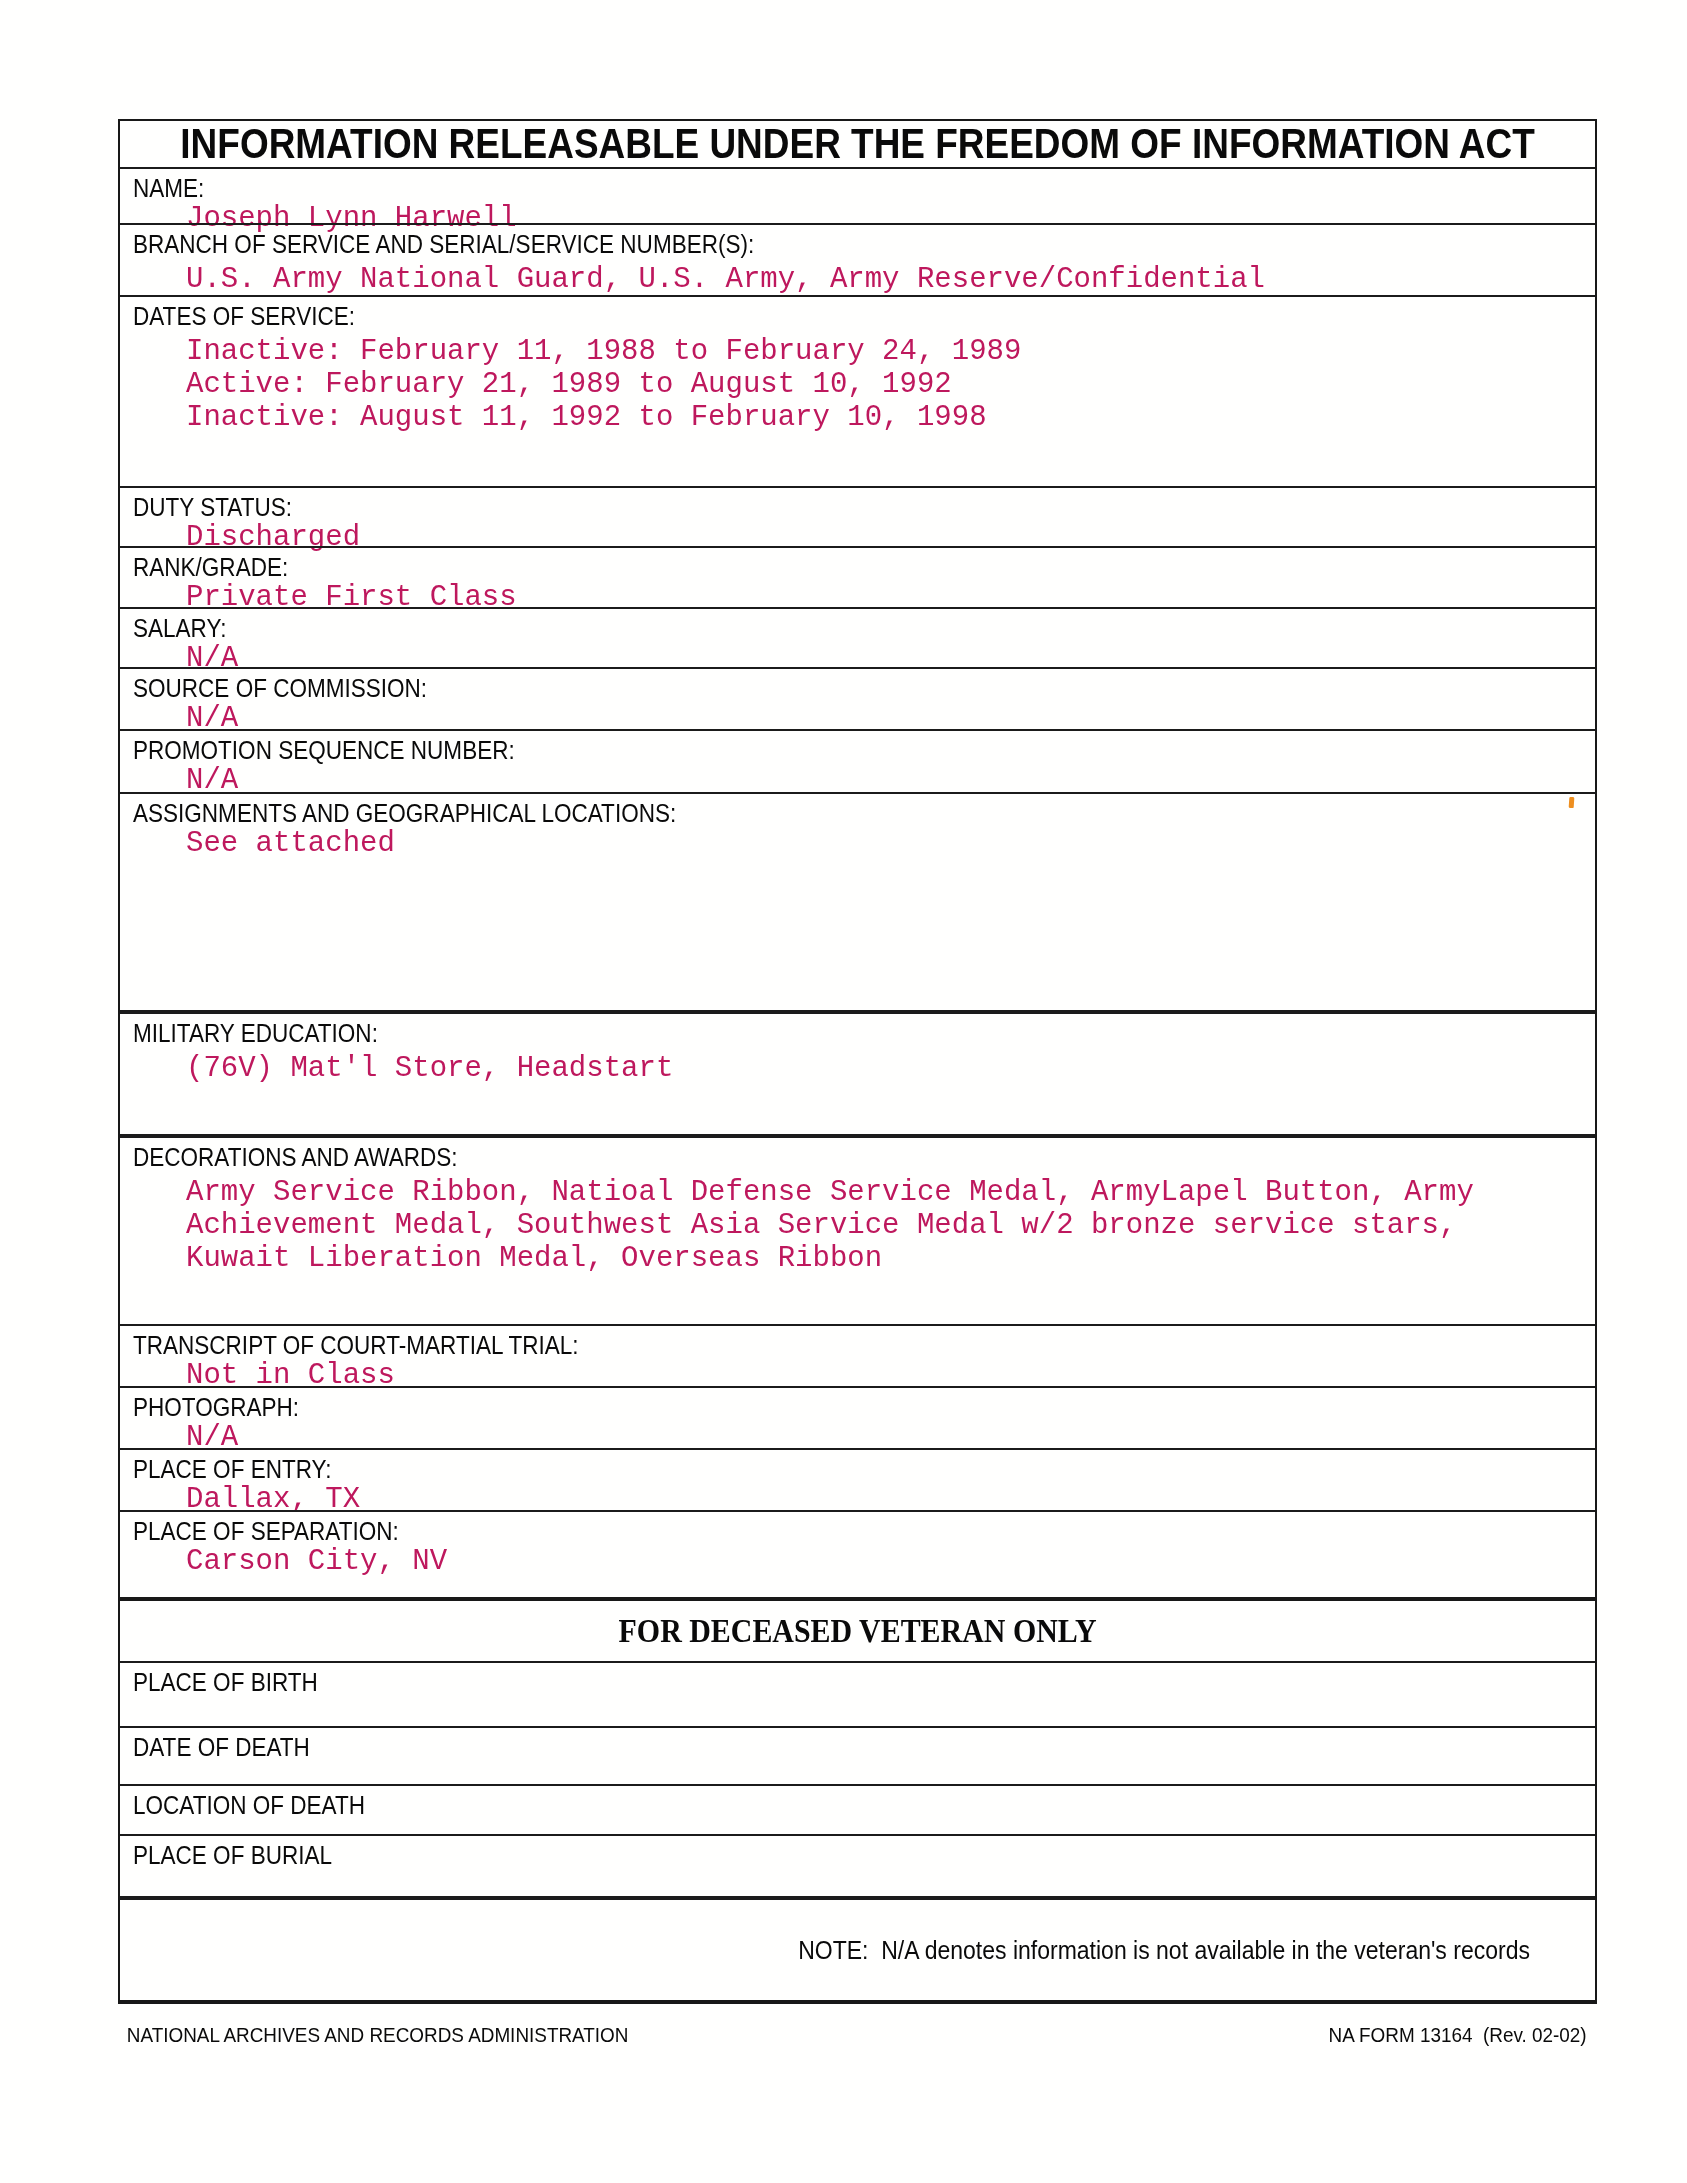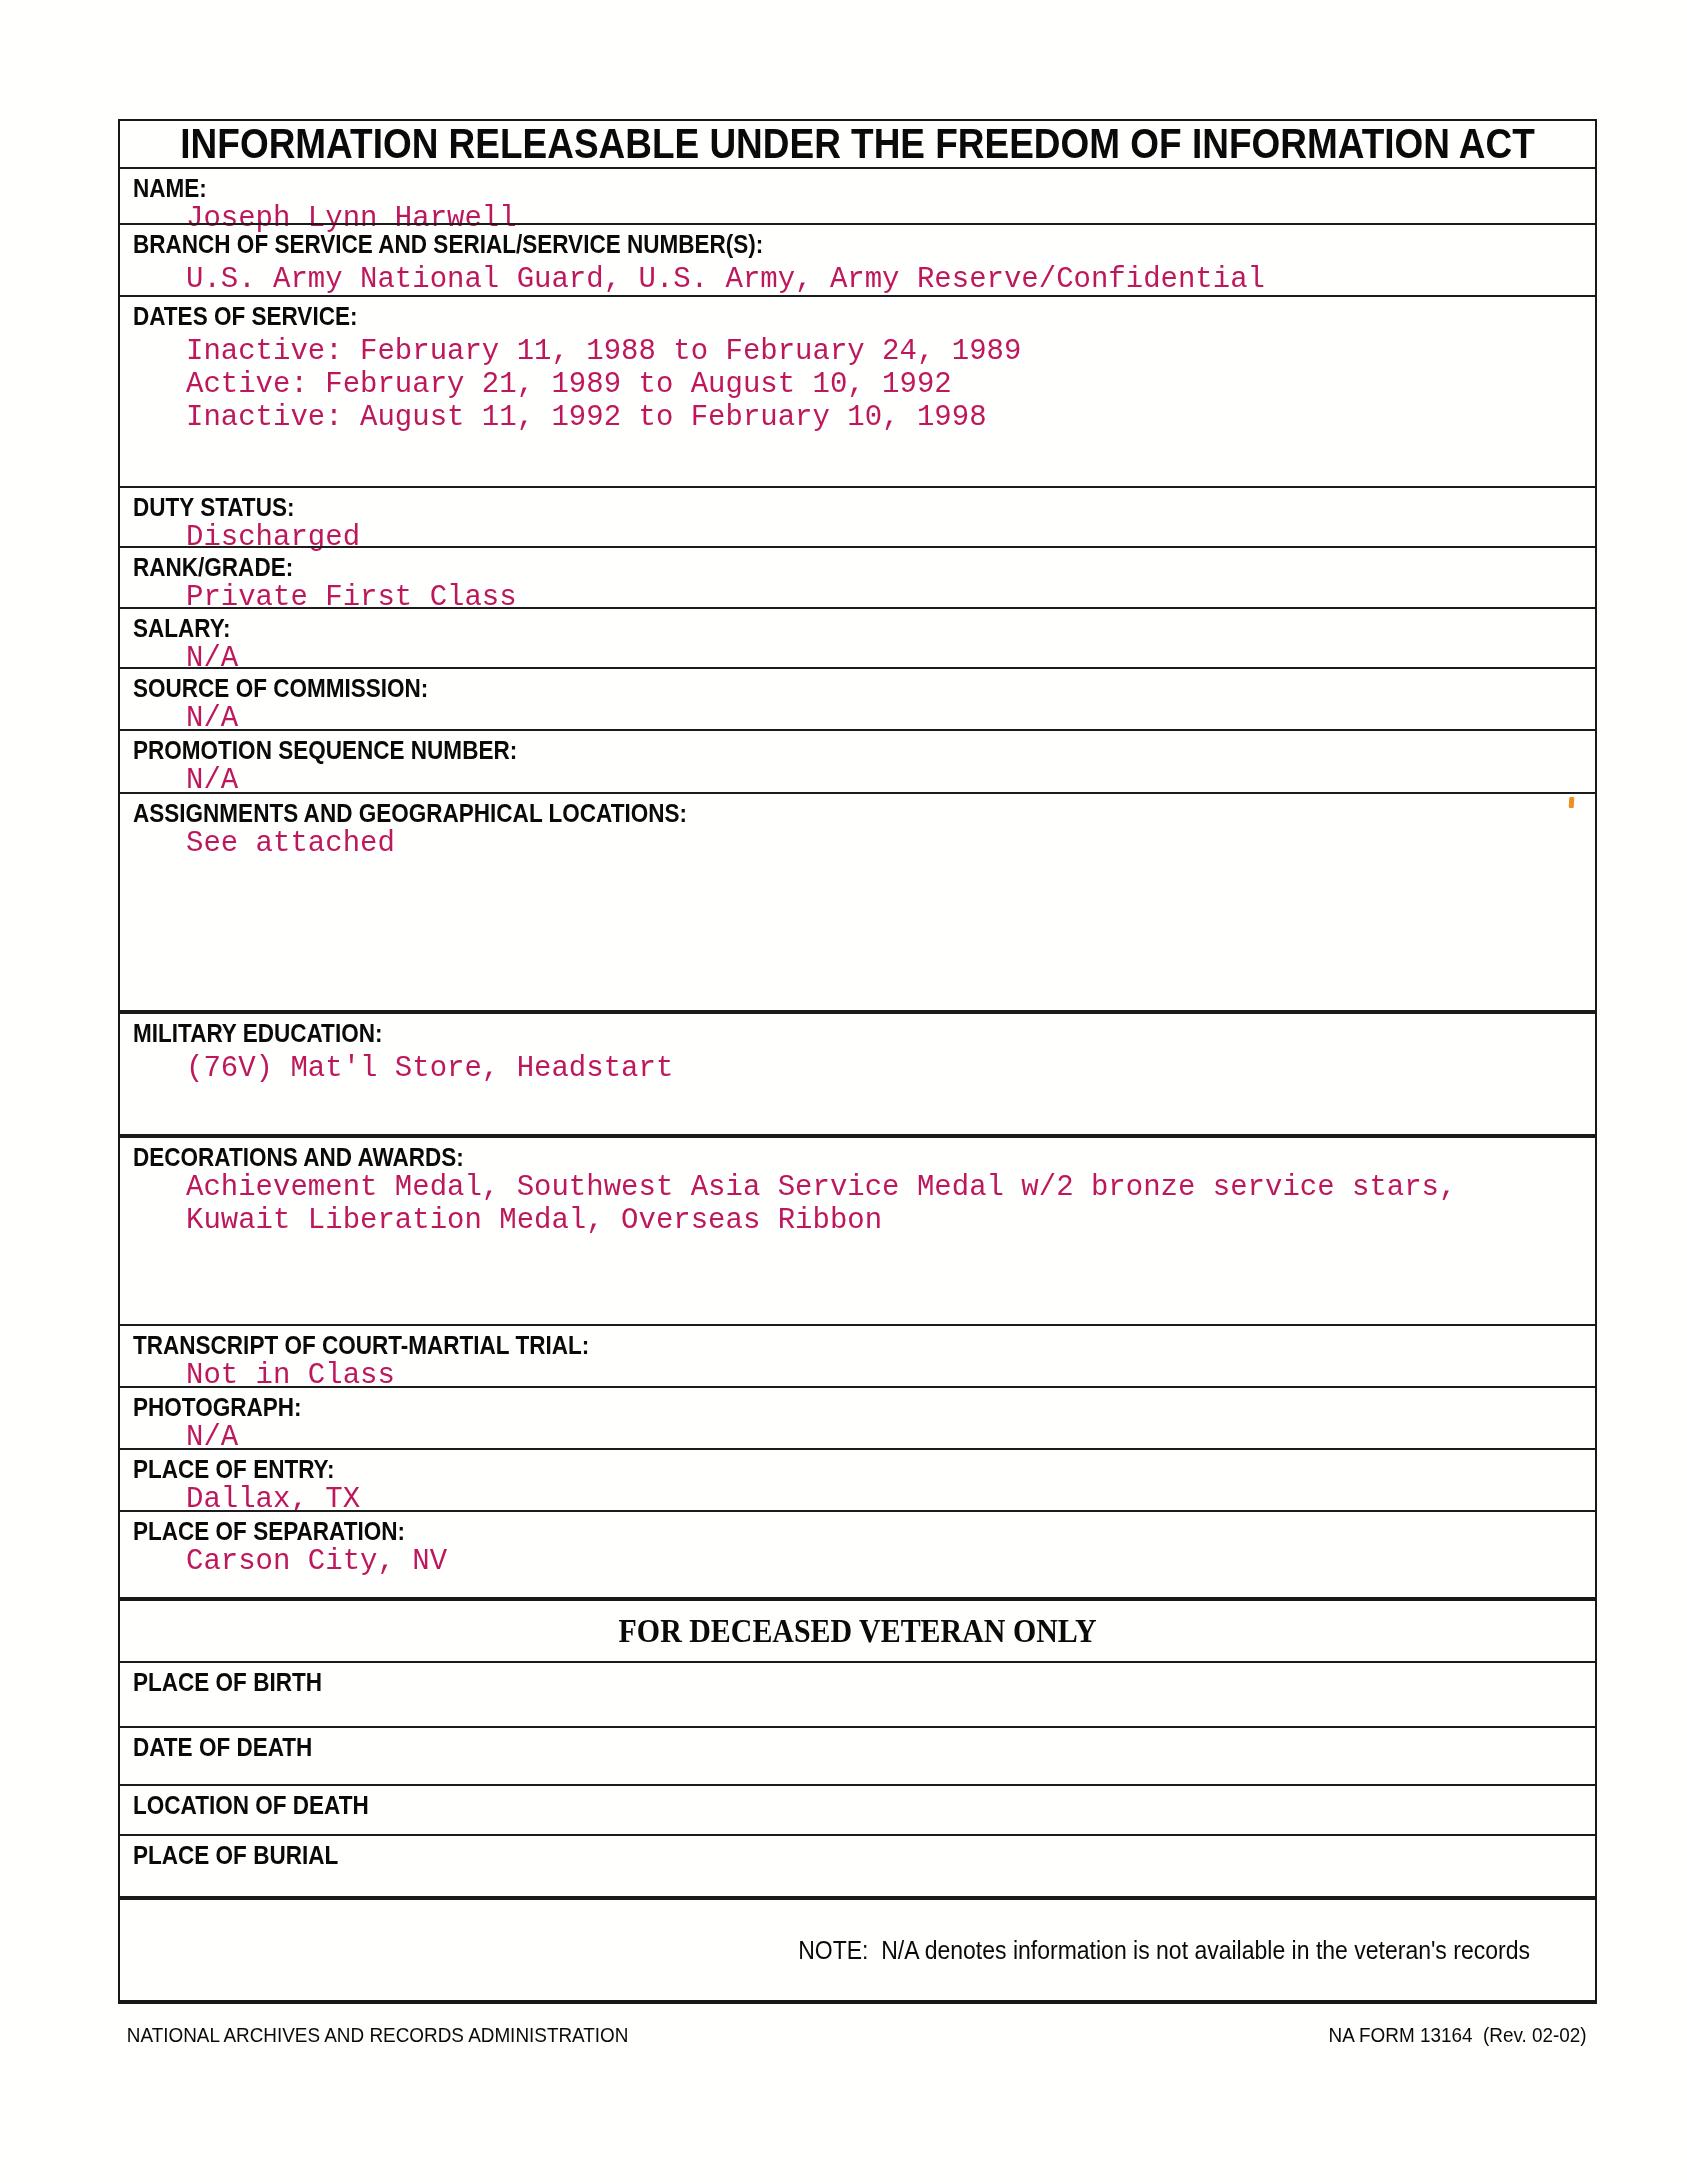--- a/index.html
+++ b/index.html
@@ -45,21 +45,21 @@
   }
   .title-text{
     font-size:42px;font-weight:bold;letter-spacing:0;
     white-space:pre;
     display:inline-block;transform:scaleX(0.88);transform-origin:50% 50%;
   }
   
   .label{
     padding:4.6px 0 0 13.2px;
     line-height:28px;
-    font-weight:bold;
+    font-weight:normal;
     font-size:26.5px;
   }
   .cond{
     display:inline-block;
     transform:scaleX(0.85);
     transform-origin:0 50%;
     white-space:pre;
   }
   .value{
     font-family:"Liberation Mono","DejaVu Sans Mono",monospace;
@@ -171,20 +171,21 @@
       <div class="value">See attached</div>
     </div>
 
     <div class="row thick" style="height:124px">
       <div class="label"><span class="cond">MILITARY EDUCATION:</span></div>
       <div class="value gap">(76V) Mat'l Store, Headstart</div>
     </div>
 
     <div class="row thick" style="height:190px">
       <div class="label"><span class="cond">DECORATIONS AND AWARDS:</span></div>
+      <div class="value gap">Army Service Ribbon, Natioal Defense Service Medal, ArmyLapel Button, Army</div>
       <div class="value">Achievement Medal, Southwest Asia Service Medal w/2 bronze service stars,</div>
       <div class="value">Kuwait Liberation Medal, Overseas Ribbon</div>
     </div>
 
     <div class="row" style="height:62px">
       <div class="label"><span class="cond">TRANSCRIPT OF COURT-MARTIAL TRIAL:</span></div>
       <div class="value">Not in Class</div>
     </div>
 
     <div class="row" style="height:62px">

